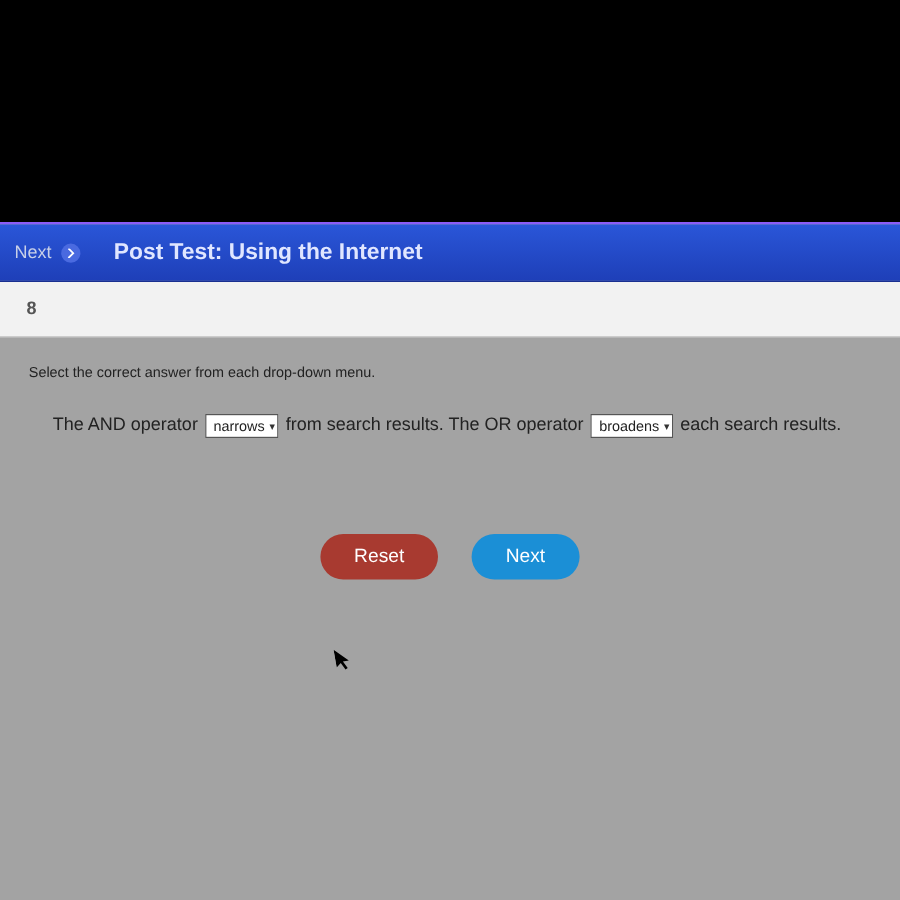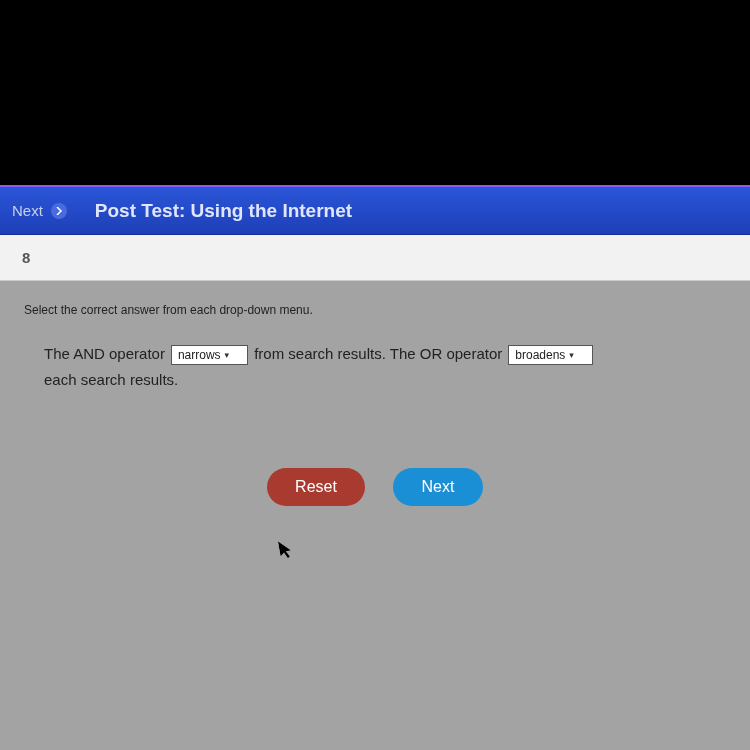--- a/index.html
+++ b/index.html
@@ -79,21 +79,21 @@
       color: #222;
       display: flex;
       flex-wrap: wrap;
       align-items: flex-start;
       gap: 6px;
       margin-left: 20px;
     }
     .dropdown {
       border: 1px solid #555;
       background: #fff;
-      padding: 1px 18px 1px 6px;
+      padding: 1px 2px 1px 6px;
       font-size: 12px;
       font-family: Arial, sans-serif;
       display: inline-flex;
       align-items: center;
       gap: 4px;
       height: 20px;
     }
     .dropdown .caret {
       font-size: 9px;
       color: #333;

